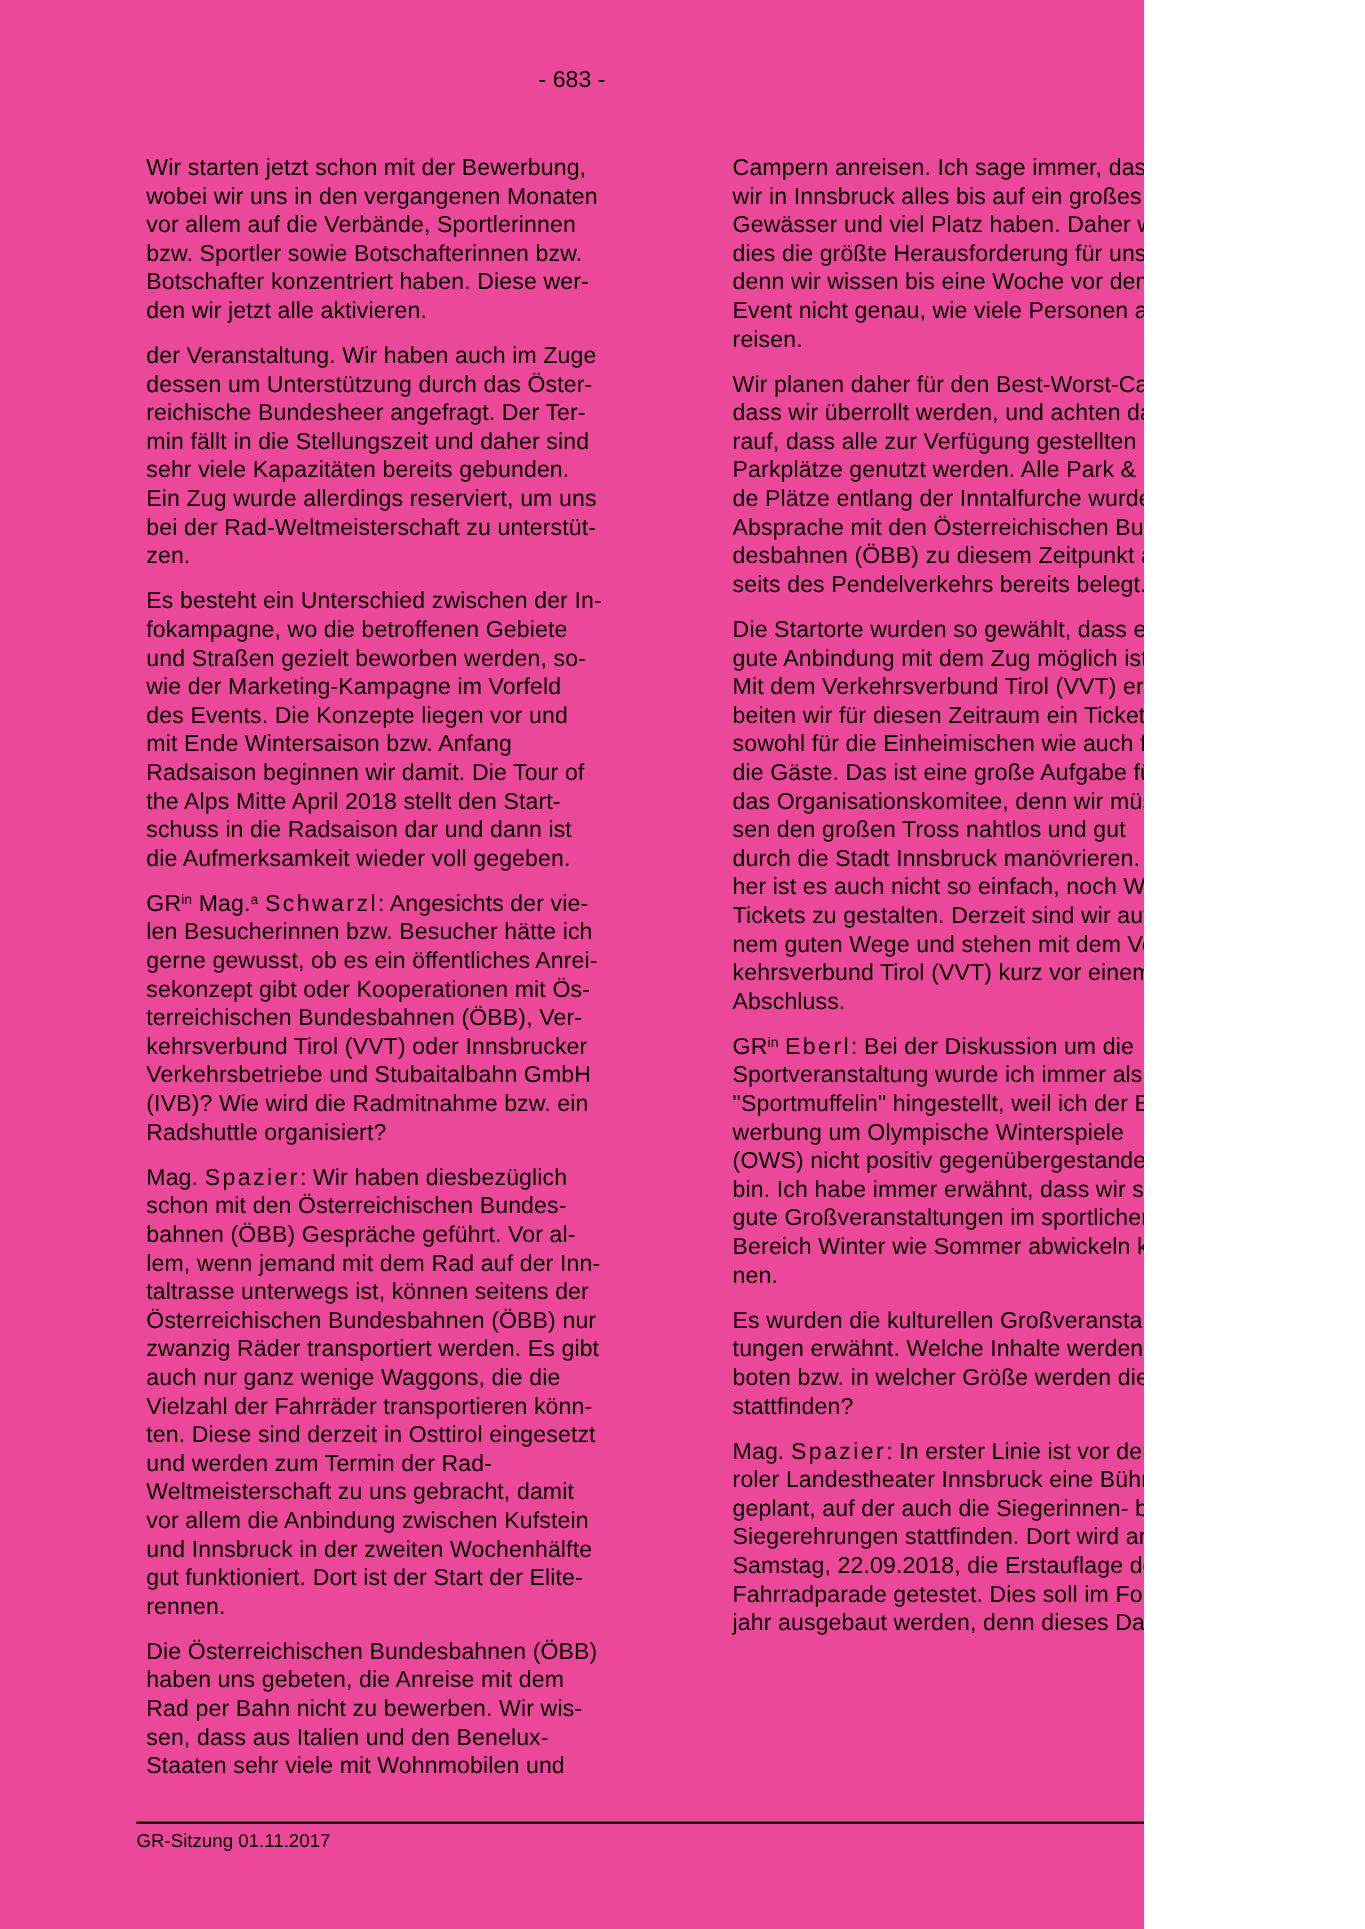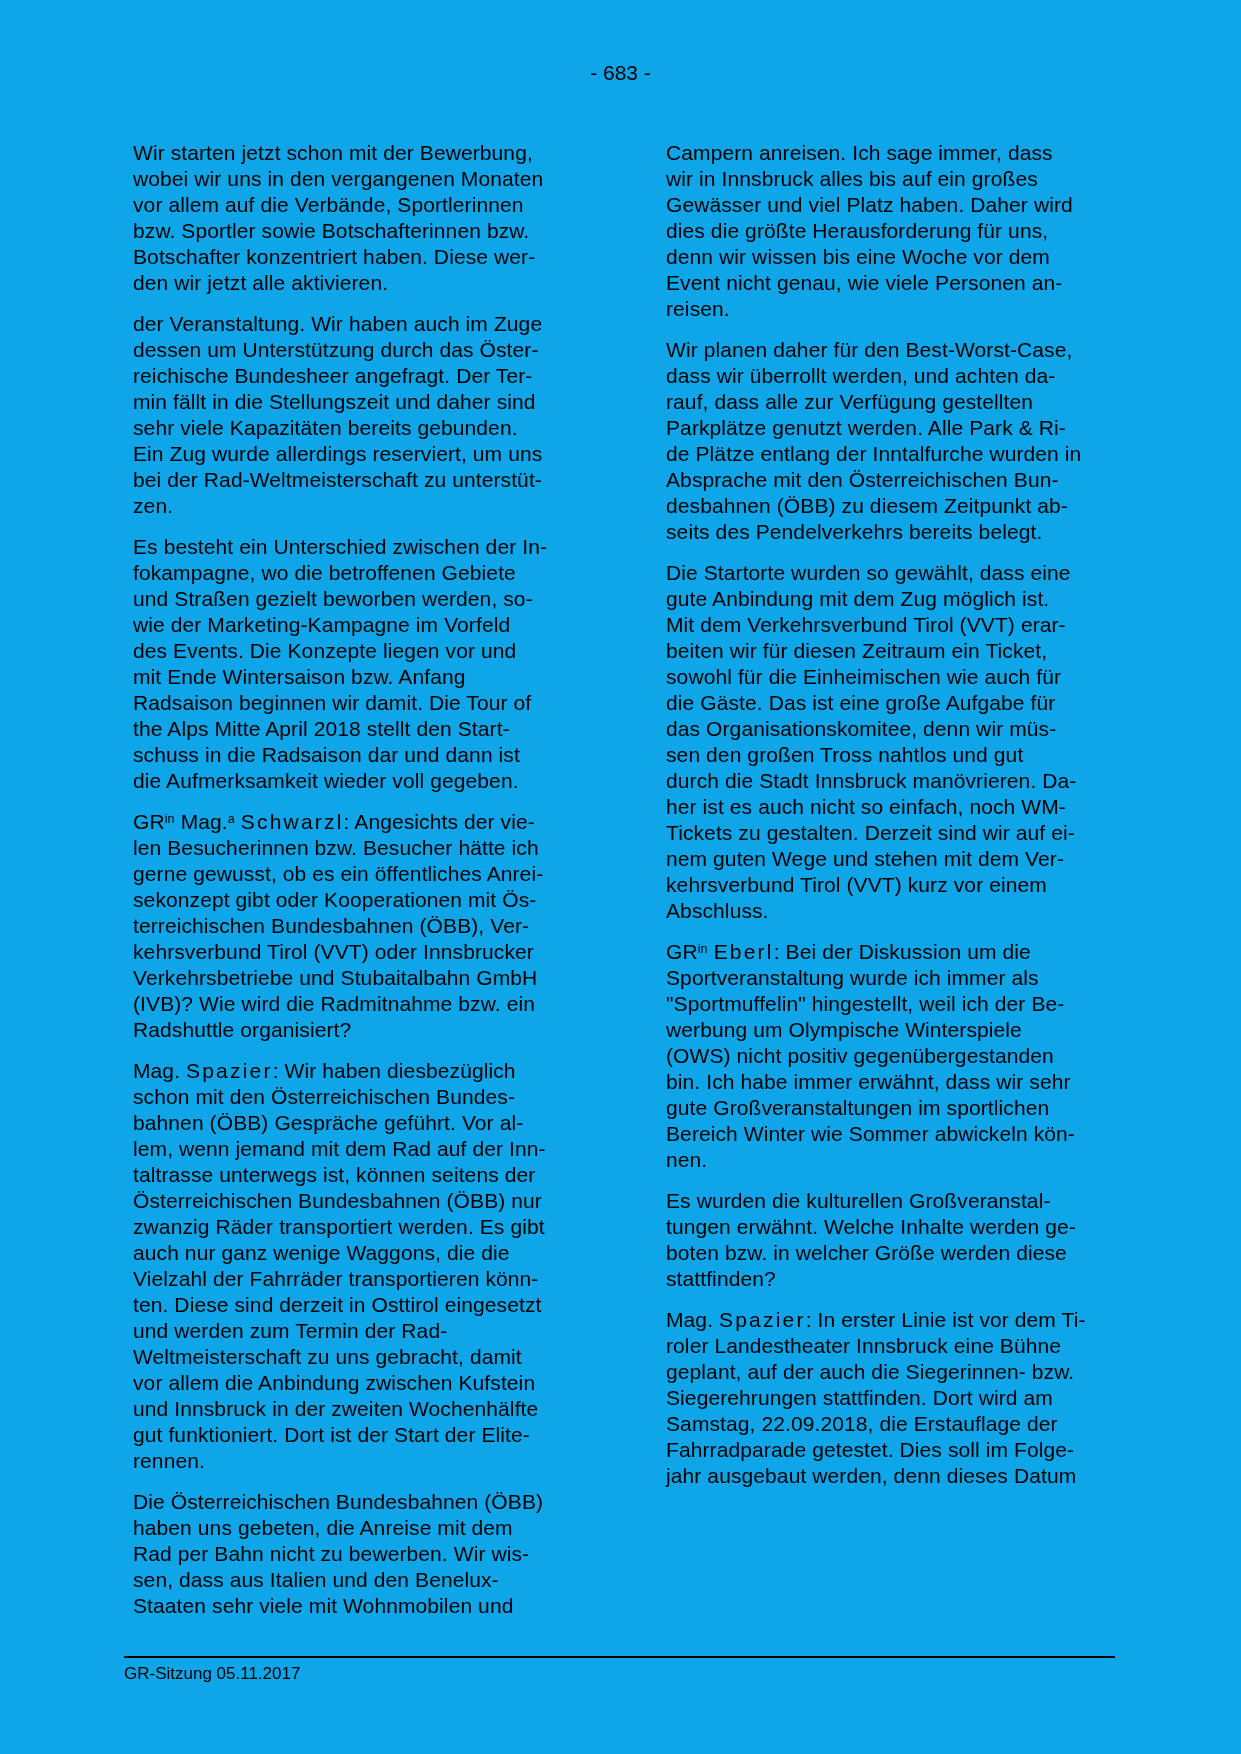--- a/index.html
+++ b/index.html
@@ -2,23 +2,23 @@
 <html><head>
 <meta charset="utf-8">
 <style>
   html, body {
     margin: 0;
     padding: 0;
     background: #ffffff;
   }
   .page {
     position: relative;
-    width: 1241px;
+    width: 1040px;
     height: 1754px;
-    background: #0ea5e9;
+    background: #ec4899;
     color: #000000;
     font-family: "Liberation Sans", "DejaVu Sans", sans-serif;
     overflow: hidden;
   }
   .page-number {
     padding-top: 60px;
     text-align: center;
     font-size: 21px;
     line-height: 26px;
   }
@@ -81,15 +81,15 @@
         <p class="para">Campern anreisen. Ich sage immer, dass<br>wir in Innsbruck alles bis auf ein großes<br>Gewässer und viel Platz haben. Daher wird<br>dies die größte Herausforderung für uns,<br>denn wir wissen bis eine Woche vor dem<br>Event nicht genau, wie viele Personen an-<br>reisen.</p>
         <p class="para">Wir planen daher für den Best-Worst-Case,<br>dass wir überrollt werden, und achten da-<br>rauf, dass alle zur Verfügung gestellten<br>Parkplätze genutzt werden. Alle Park &amp; Ri-<br>de Plätze entlang der Inntalfurche wurden in<br>Absprache mit den Österreichischen Bun-<br>desbahnen (ÖBB) zu diesem Zeitpunkt ab-<br>seits des Pendelverkehrs bereits belegt.</p>
         <p class="para">Die Startorte wurden so gewählt, dass eine<br>gute Anbindung mit dem Zug möglich ist.<br>Mit dem Verkehrsverbund Tirol (VVT) erar-<br>beiten wir für diesen Zeitraum ein Ticket,<br>sowohl für die Einheimischen wie auch für<br>die Gäste. Das ist eine große Aufgabe für<br>das Organisationskomitee, denn wir müs-<br>sen den großen Tross nahtlos und gut<br>durch die Stadt Innsbruck manövrieren. Da-<br>her ist es auch nicht so einfach, noch WM-<br>Tickets zu gestalten. Derzeit sind wir auf ei-<br>nem guten Wege und stehen mit dem Ver-<br>kehrsverbund Tirol (VVT) kurz vor einem<br>Abschluss.</p>
         <p class="para">GR<sup>in</sup> <span class="sperr">Eberl</span>: Bei der Diskussion um die<br>Sportveranstaltung wurde ich immer als<br>"Sportmuffelin" hingestellt, weil ich der Be-<br>werbung um Olympische Winterspiele<br>(OWS) nicht positiv gegenübergestanden<br>bin. Ich habe immer erwähnt, dass wir sehr<br>gute Großveranstaltungen im sportlichen<br>Bereich Winter wie Sommer abwickeln kön-<br>nen.</p>
         <p class="para">Es wurden die kulturellen Großveranstal-<br>tungen erwähnt. Welche Inhalte werden ge-<br>boten bzw. in welcher Größe werden diese<br>stattfinden?</p>
         <p class="para">Mag. <span class="sperr">Spazier</span>: In erster Linie ist vor dem Ti-<br>roler Landestheater Innsbruck eine Bühne<br>geplant, auf der auch die Siegerinnen- bzw.<br>Siegerehrungen stattfinden. Dort wird am<br>Samstag, 22.09.2018, die Erstauflage der<br>Fahrradparade getestet. Dies soll im Folge-<br>jahr ausgebaut werden, denn dieses Datum</p>
       </div>
   </div>
 
   <div class="footer">
-    <div class="footer-text">GR-Sitzung 05.11.2017</div>
+    <div class="footer-text">GR-Sitzung 01.11.2017</div>
   </div>
 </div>
 
 </body></html>

